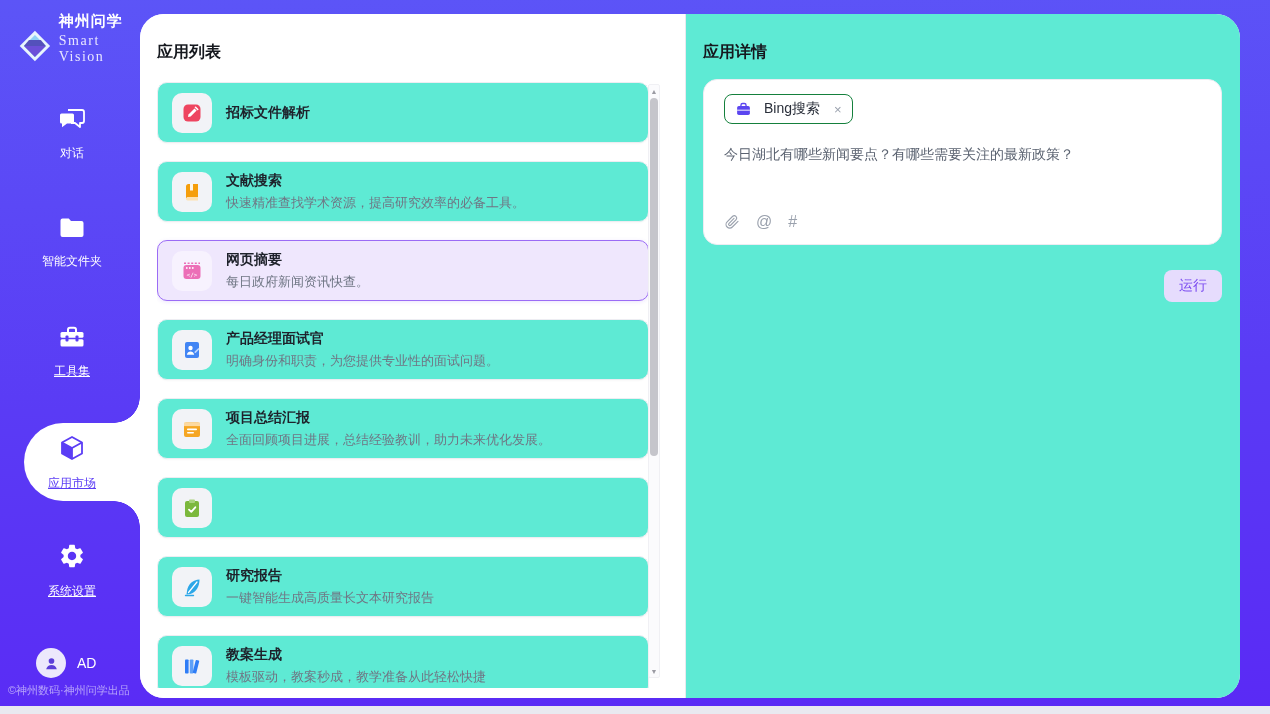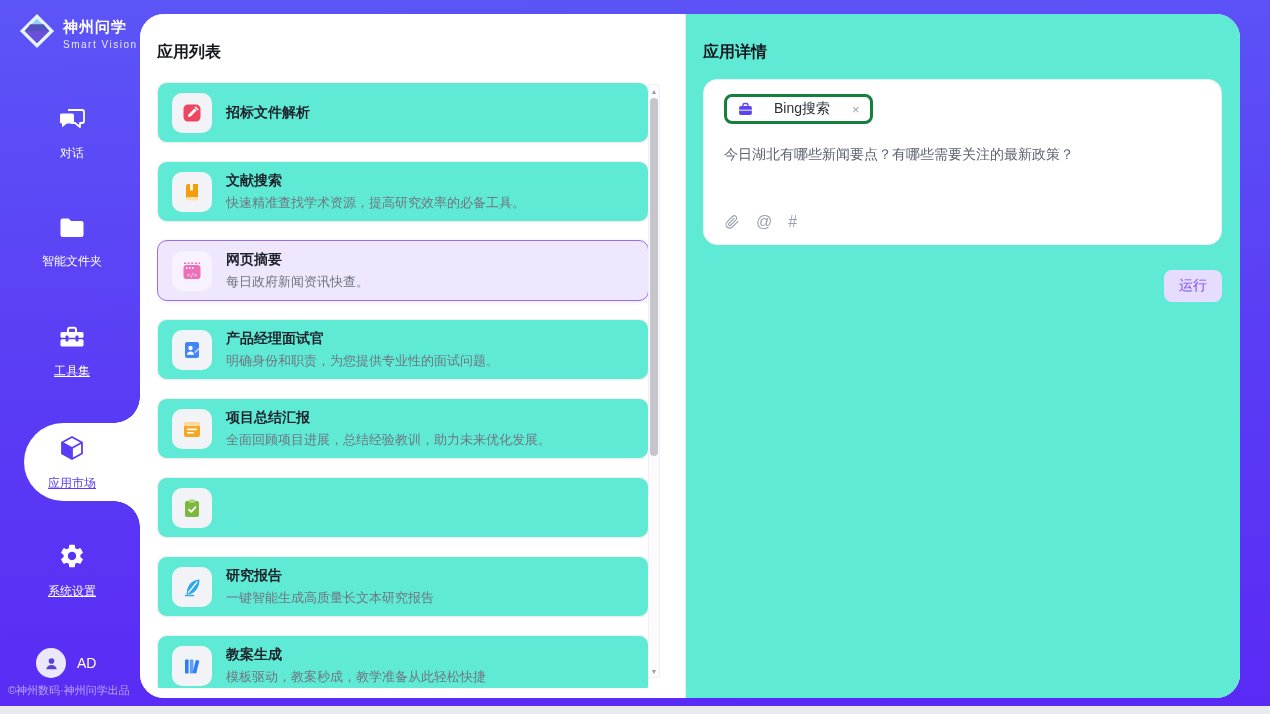--- a/index.html
+++ b/index.html
@@ -12,21 +12,21 @@
   }
   
   .frame {
     position:absolute; left:0; top:0; right:0; height:706px;
     background:linear-gradient(178deg,#5c55f7 0%, #5a3bf5 55%, #5a2af5 100%);
   }
   
   .sidebar { position:absolute; left:0; top:0; width:140px; height:706px; z-index:3; }
   .logo { position:absolute; top:12px; left:18px; display:flex; align-items:flex-end; gap:7px; }
   .logo-text .name { color:#fff; font-size:15px; font-weight:bold; letter-spacing:1px; }
-  .logo-text .sub  { color:#e8e6ff; font-size:10px; letter-spacing:1.5px; margin-top:2px; }
+  .logo-text .sub  { color:#e8e6ff; font-size:14px; letter-spacing:1.5px; margin-top:2px;font-family:Liberation Serif, serif; }
   .nav-item { position:absolute; left:0; width:144px; text-align:center; cursor:pointer; z-index:4;font-family:Liberation Mono, monospace; }
   .nav-item .nav-label { margin-top:8px; font-size:12px; color:#ffffff; }
   .nav-label.u { text-decoration:underline; }
   .nav-item.active .nav-label { color:#5b3df5; }
   .tab-pill {
     position:absolute; left:24px; right:0; top:423px; height:78px;
     background:#fff; border-radius:39px 0 0 39px; z-index:2;
   }
   .tab-pill::before {
     content:""; position:absolute; right:0; top:-26px; width:26px; height:26px;
@@ -69,22 +69,22 @@
   .sb-arrow { height:12px; display:flex; align-items:center; justify-content:center; font-size:7px; color:#9b9ba3; cursor:pointer; }
   .sb-arrow.down { position:absolute; bottom:0; left:0; right:0; }
   .sb-thumb { position:absolute; top:13px; left:1px; width:8px; height:358px; background:#c5c5cb; border-radius:4px; cursor:pointer; }
   
   .right-panel { flex:1; background:#5eead4; border-left:1px solid #e8e9ef; padding:28px 18px 0 17px; position:relative; }
   .detail-card {
     margin-top:16px; background:#fff; border:1px solid #ececf2; border-radius:14px;
     height:166px; padding:14px 20px; position:relative;
   }
   .tool-tag {
-    display:inline-flex; align-items:center; gap:20px; height:30px; padding:0 10px;
-    border:3px solid #15803d; border-radius:8px; background:#fff; cursor:default;
+    display:inline-flex; align-items:center; gap:12px; height:30px; padding:0 10px;
+    border:1px solid #15803d; border-radius:8px; background:#fff; cursor:default;
   }
   .tool-tag .tag-label { font-size:14px; color:#2a2f3a; }
   .tool-tag .tag-close { font-size:13px; color:#9aa1ad; cursor:pointer; margin-left:2px; }
   .query-text { margin-top:22px; font-size:14px; color:#5a6270; }
   .composer-icons { position:absolute; left:20px; bottom:13px; display:flex; align-items:center; gap:16px; color:#9aa1ad; }
   .composer-icons .glyph { font-size:16px; cursor:pointer; }
   .run-row { display:flex; justify-content:flex-end; margin-top:25px; }
   .run-btn {
     border:none; background:#e6dcfd; color:#7a4af0; font-size:14px;
     padding:7px 15px; border-radius:8px; cursor:pointer; font-family:inherit;

